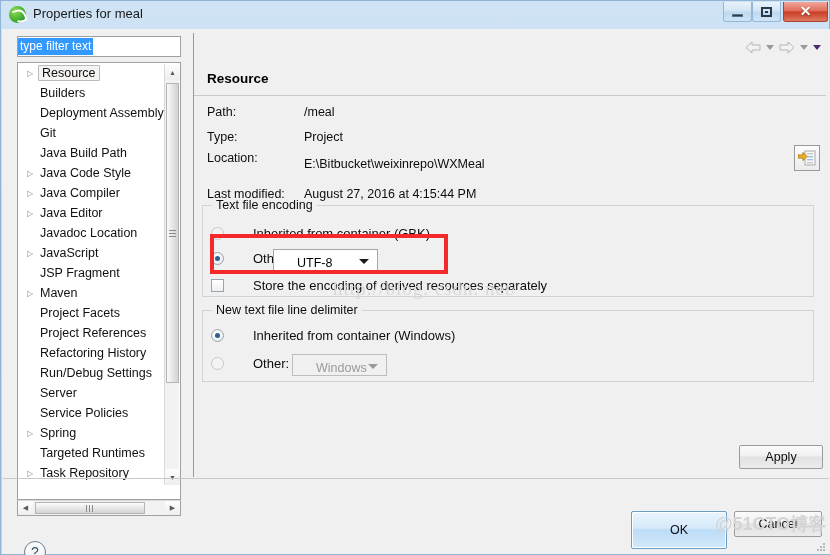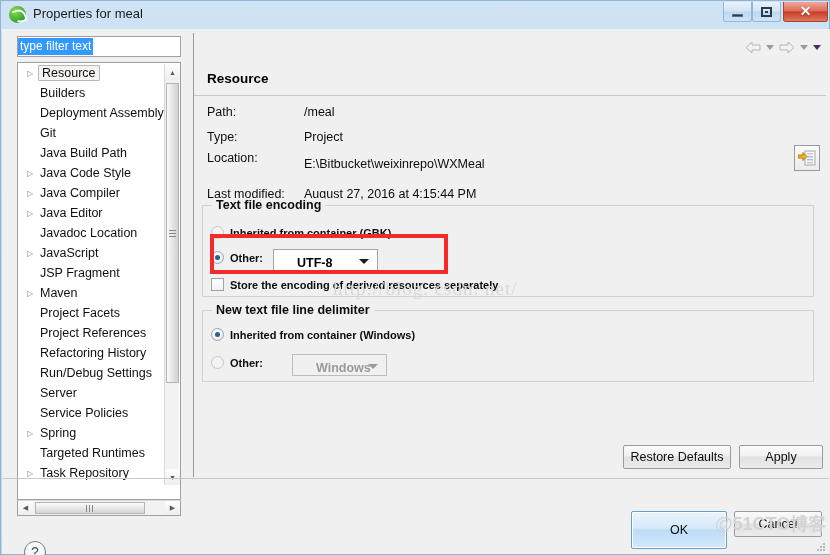--- a/index.html
+++ b/index.html
@@ -280,37 +280,37 @@
     box-sizing: border-box;
     display: flex; align-items: center; justify-content: center;
   }
 
   
   .group {
     position: absolute;
     border: 1px solid #d2d2d2;
     box-sizing: border-box;
     background: transparent;
-    font-weight: bold;
   }
   .group-title {
     position: absolute;
     top: -8px; left: 9px;
     background: #f0f0f0;
     padding: 0 4px;
     font-size: 12.5px;
     color: #0d0d0d;
     white-space: nowrap;
   }
   .radio-row, .check-row {
     position: absolute;
     display: flex; align-items: center;
-    font-size: 11px;
+    font-size: 13px;
     color: #0d0d0d;
     white-space: nowrap;
+    gap: 23px;
   }
   .radio {
     width: 13px; height: 13px; border-radius: 50%;
     border: 1px solid #9aa4ac;
     background: radial-gradient(circle at 40% 35%, #ffffff, #e2e6ea);
     margin-right: 6px; flex: none;
     position: relative;
     box-sizing: border-box;
   }
   .radio.checked::after {
@@ -643,21 +643,20 @@
             <span class="radio disabled"></span>
             <span>Other:</span>
           </div>
 
           <div class="combo disabled" style="left:70px; top:43px; width:95px;">
             <span>Windows</span>
             <span class="combo-arrow"></span>
           </div>
         </div>
 
-        <div class="btn" style="left:429px; top:412px; width:108px;">Restore Defaults</div>
         <div class="btn" style="left:545px; top:412px; width:84px;">Apply</div>
       </div>
 
       <div class="annot-rect"></div>
 
       <div class="bottom-sep"></div>
 
       <div class="help-icon">?</div>
 
       <div class="btn primary" style="left:629px; top:482px; width:96px; height:38px;">OK</div>

